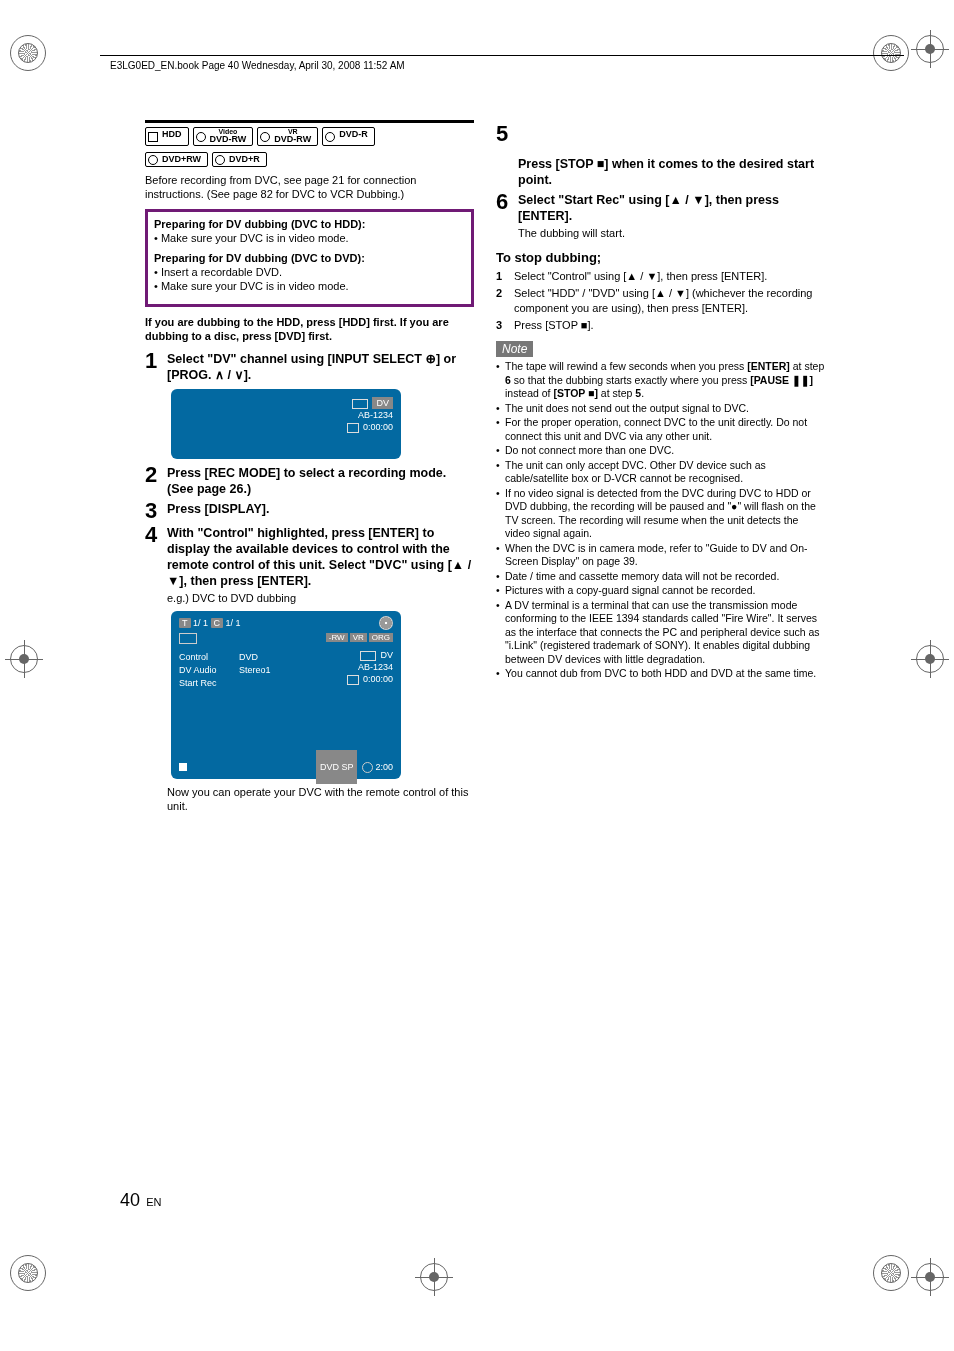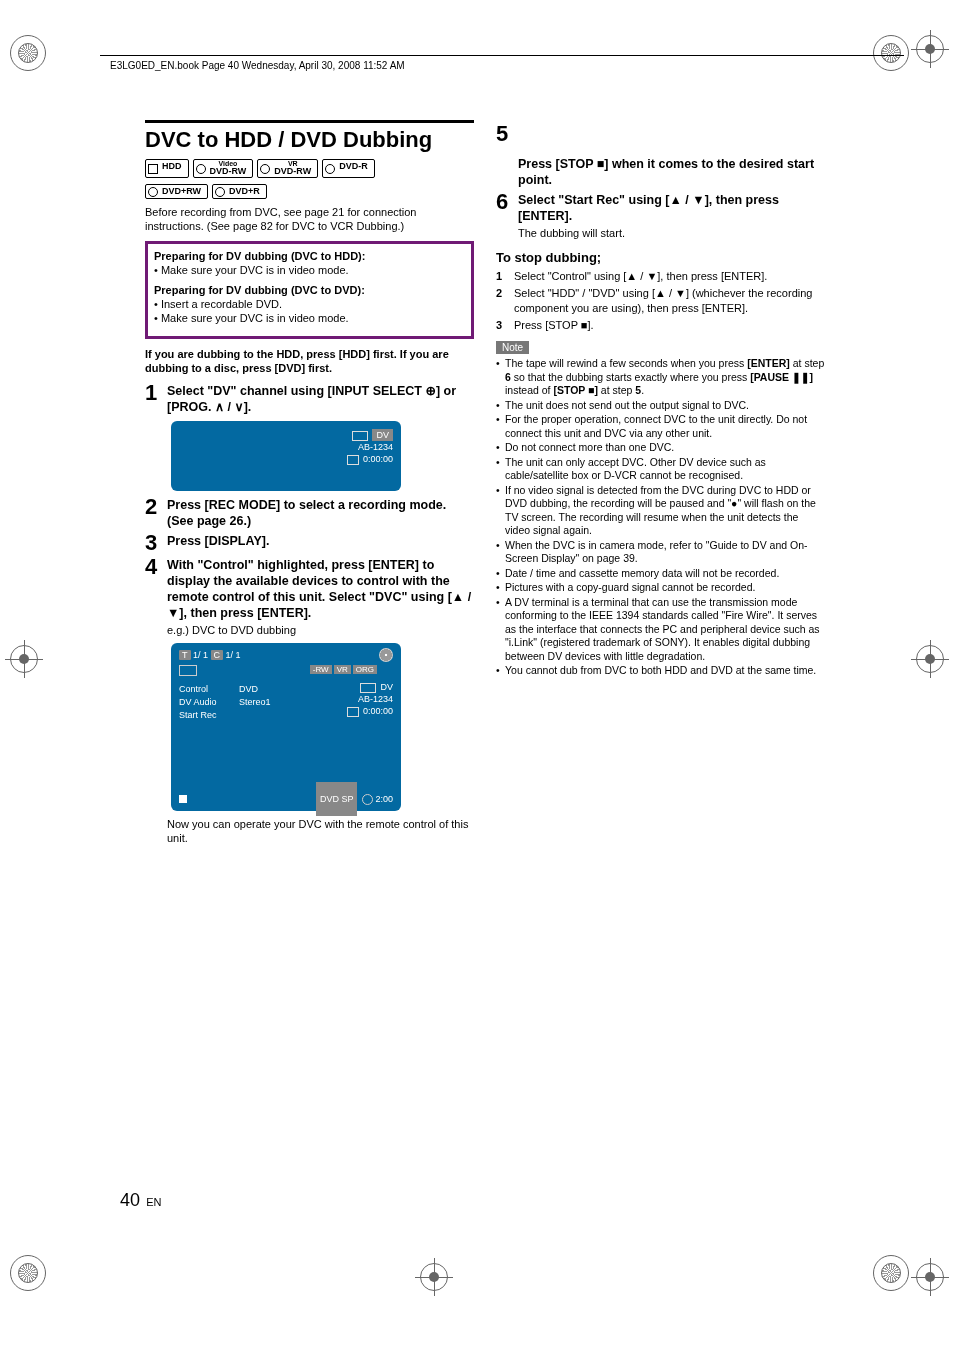--- a/index.html
+++ b/index.html
@@ -75,21 +75,21 @@
   .s2 .chip { background:#888; padding:12px 4px;}
   .s2 .clock { width:9px; height:9px; border:1px solid #ccc; border-radius:50%; display:inline-block; vertical-align:middle; margin-right:2px;}
 
   .caption { font-size:11px; line-height:14px; margin:4px 0 0 22px;}
 
   .subhead { font-weight:bold; font-size:13px; margin:10px 0 4px 0;}
   .nlist { list-style:none; padding:0; margin:0; font-size:11px; line-height:15px;}
   .nlist li { display:flex; margin:2px 0;}
   .nlist .n { font-weight:bold; width:18px; flex:none;}
 
-  .note-tag { display:inline-block; background:#777; color:#fff; font-size:10px; padding:1px 6px; margin:6px 0 2px 0;}
+  .note-tag { display:inline-block; background:#777; color:#fff; font-size:12px; padding:1px 6px; margin:6px 0 2px 0;font-style:italic;}
   .notes { list-style:none; padding:0; margin:0; font-size:10.5px; line-height:13.5px;}
   .notes li { position:relative; padding-left:9px; margin:1px 0;}
   .notes li::before { content:"•"; position:absolute; left:0;}
   .pagenum { position:absolute; left:120px; top:1190px; font-size:11px;}
   .pagenum .pn { font-size:18px;}
 </style>
 </head>
 <body>
 
 <div class="crop-mark" style="top:35px; left:10px;">
@@ -139,21 +139,20 @@
   </div>
 
 <div class="header-line"></div>
 <div class="header-text">E3LG0ED_EN.book  Page 40  Wednesday, April 30, 2008  11:52 AM</div>
 
 <div class="page-content">
   <div class="columns">
 
     <div class="col">
       <div class="section-rule"></div>
-      <h1>DVC to HDD / DVD Dubbing</h1>
 
       <div class="media-icons">
         <span class="micon hdd">HDD</span>
         <span class="micon stack"><span class="sup">Video</span><span>DVD-RW</span></span>
         <span class="micon stack"><span class="sup">VR</span><span>DVD-RW</span></span>
         <span class="micon">DVD-R</span>
       </div>
       <div class="media-icons">
         <span class="micon">DVD+RW</span>
         <span class="micon">DVD+R</span>
@@ -202,21 +201,21 @@
           <span class="step-sub">e.g.) DVC to DVD dubbing</span>
         </div>
       </div>
 
       <div class="screen s2">
         <div class="toprow">
           <div><span class="pill">T</span> <span>1/  1</span> <span class="pill">C</span> <span>1/  1</span></div>
           <div class="disc"></div>
         </div>
         <div class="tape2"></div>
-        <div class="tags" style="position:absolute; right:24px; top:22px;">
+        <div class="tags" style="position:absolute; right:8px; top:22px;">
           <span class="tag">-RW</span>
           <span class="tag">VR</span>
           <span class="tag">ORG</span>
         </div>
         <div class="menu">
           <div class="row">
               <span class="k">Control</span>
               <span>DVD</span>
             </div>
           <div class="row">

